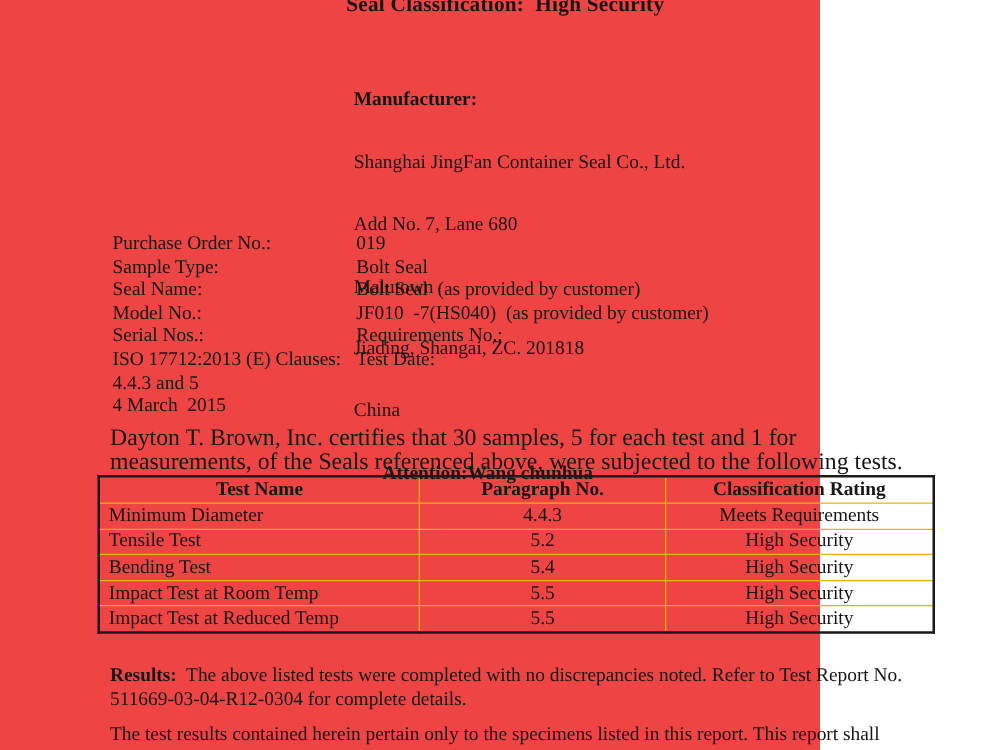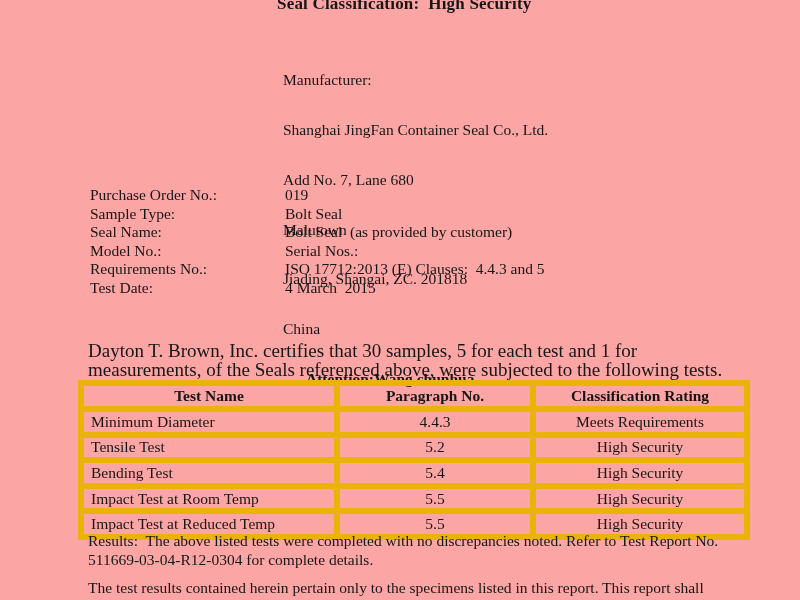--- a/index.html
+++ b/index.html
@@ -7,43 +7,43 @@
     padding: 0;
     width: 800px;
     height: 600px;
     background: #ffffff;
     overflow: hidden;
     font-family: "Liberation Serif", "DejaVu Serif", serif;
     color: #161616;
   }
   .page {
     position: relative;
-    width: 800px;
+    width: 656px;
     height: 600px;
-    background: #fca5a5;
+    background: #ef4444;
   }
   .doc-title {
     position: absolute;
     left: 277px;
     top: -6px;
     font-size: 17px;
     line-height: 20px;
     font-weight: bold;
     white-space: pre;
     letter-spacing: 0.2px;
   }
   .manufacturer {
     position: absolute;
     left: 283px;
     top: 39px;
     font-size: 15.5px;
     line-height: 16.6px;
     white-space: pre;
   }
-  .manufacturer .heading { font-weight: normal; }
+  .manufacturer .heading { font-weight: bold; }
   .manufacturer .attention { font-weight: bold; margin-left: 23px; }
   .order-info {
     position: absolute;
     left: 90px;
     top: 186px;
     display: grid;
     grid-template-columns: 195px auto;
     font-size: 15.5px;
     line-height: 18.6px;
     white-space: pre-wrap;
@@ -60,42 +60,42 @@
     position: absolute;
     left: 78px;
     top: 380px;
     width: 670px;
     border-collapse: collapse;
     border: 2px solid #1a1a1a;
     font-size: 15.5px;
     table-layout: fixed;
   }
   .results-table th, .results-table td {
-    border: 6px solid #eab308;
+    border: 1px solid #eab308;
     padding: 0 4px;
     height: 19.6px;
     text-align: center;
     overflow: hidden;
     white-space: nowrap;
   }
   .results-table th { font-weight: bold; height: 20px; }
   .results-table td.c0 { text-align: left; padding-left: 7px; }
   .col-test { width: 256px; }
   .col-para { width: 196px; }
   .col-rating { width: 214px; }
   .results-para {
     position: absolute;
     left: 88px;
     top: 531px;
     width: 664px;
     font-size: 15.5px;
     line-height: 19.4px;
     white-space: pre-wrap;
   }
-  .results-para .results-label { font-weight: normal; margin-top: 40px; }
+  .results-para .results-label { font-weight: bold; margin-top: 40px; }
   .disclaimer-para {
     position: absolute;
     left: 88px;
     top: 578px;
     width: 712px;
     font-size: 15.5px;
     line-height: 19px;
   }
 </style>
 </head>
@@ -116,20 +116,21 @@
   </div>
 
   <div class="order-info">
     <div>Purchase Order No.:</div>
     <div>019</div>
     <div>Sample Type:</div>
     <div>Bolt Seal</div>
     <div>Seal Name:</div>
     <div>Bolt Seal  (as provided by customer)</div>
     <div>Model No.:</div>
+    <div>JF010  -7(HS040)  (as provided by customer)</div>
     <div>Serial Nos.:</div>
     <div>Requirements No.:</div>
     <div>ISO 17712:2013 (E) Clauses:  4.4.3 and 5</div>
     <div>Test Date:</div>
     <div>4 March  2015</div>
   </div>
 
   <div class="certify-para">Dayton T. Brown, Inc. certifies that 30 samples, 5 for each test and 1 for measurements, of the Seals referenced above, were subjected to the following tests.</div>
 
   <table class="results-table">

